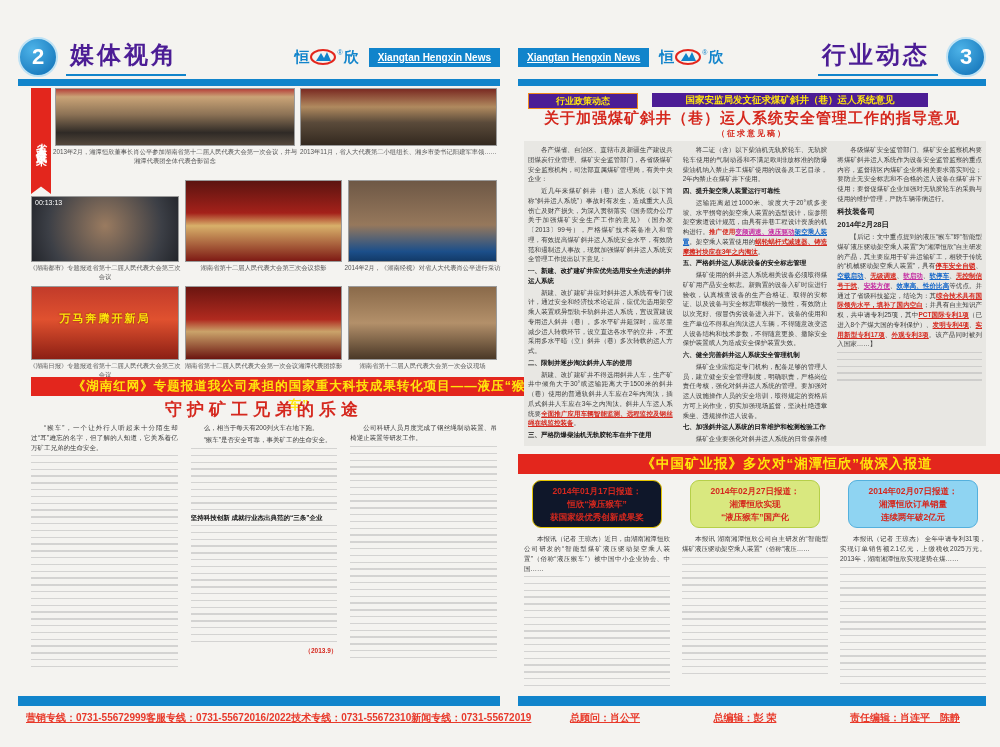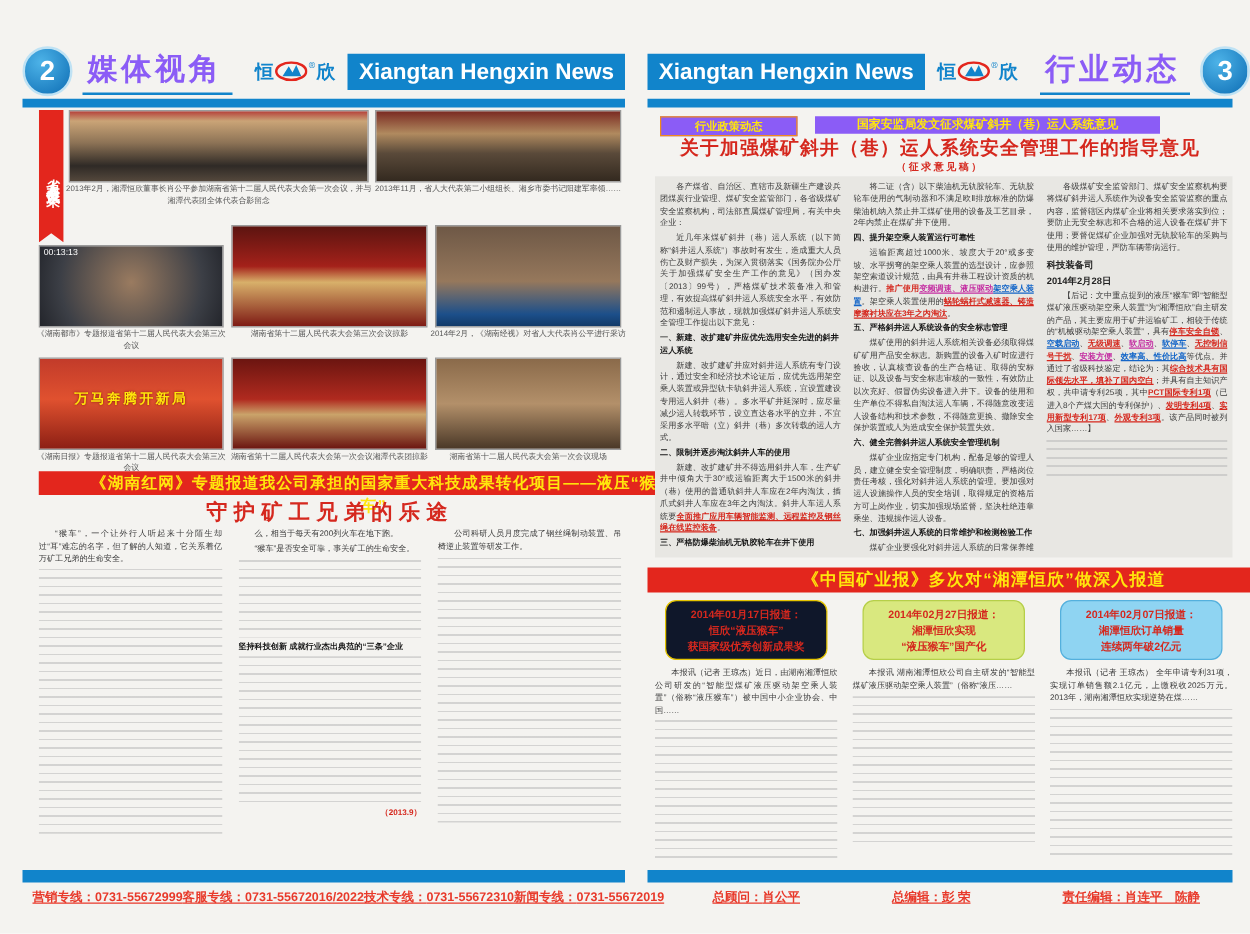--- a/index.html
+++ b/index.html
@@ -4,23 +4,23 @@
 <style>
   html,body{margin:0;padding:0;}
   body{width:1000px;height:747px;font-family:"Liberation Sans","DejaVu Sans",sans-serif;}
   #stage{position:relative;width:1000px;height:747px;background:#f4f3f0;overflow:hidden;}
   
   .hdr{position:absolute;top:36px;height:42px;display:flex;align-items:center;}
   .hdr-l{left:18px;width:482px;}
   .hdr-r{left:518px;width:468px;}
   .num-circle{width:36px;height:36px;border-radius:50%;background:radial-gradient(circle at 35% 30%,#4db3e8,#0d6db4);color:#fff;
     font-size:22px;font-weight:bold;display:flex;align-items:center;justify-content:center;border:2px solid #bfe2f4;flex:0 0 auto;}
-  .sec-title{font-size:24px;font-weight:bold;color:#8b5cf6;letter-spacing:3px;border-bottom:2px solid #1184cb;padding:0 8px 3px 4px;margin:0 8px;white-space:nowrap;}
+  .sec-title{font-size:24px;font-weight:bold;color:#4c1d95;letter-spacing:3px;border-bottom:2px solid #1184cb;padding:0 8px 3px 4px;margin:0 8px;white-space:nowrap;}
   .spacer{flex:1;}
-  .masthead{background:#1184cb;color:#fff;font-weight:bold;font-size:18px;padding:4px 9px;white-space:nowrap;}
+  .masthead{background:#1184cb;color:#fff;font-weight:bold;font-size:10px;padding:4px 9px;white-space:nowrap;text-decoration:underline;}
   .logo{display:flex;align-items:center;margin:0 10px;white-space:nowrap;}
   .lg-ch{color:#1184cb;font-weight:bold;font-size:15px;}
   .lg-mark{display:inline-flex;margin:0 1px;}
   .lg-reg{color:#1184cb;font-size:7px;vertical-align:top;margin:-10px 1px 0 0;}
   .bluebar{position:absolute;top:79px;height:7px;background:#1184cb;}
   
   .ribbon{position:absolute;left:31px;top:88px;width:20px;height:106px;background:#e3261d;color:#fff;font-weight:bold;font-size:11px;
     writing-mode:vertical-rl;text-orientation:upright;display:flex;align-items:center;justify-content:center;letter-spacing:2px;
     clip-path:polygon(0 0,100% 0,100% 100%,50% 93%,0 100%);}
   .photo{position:absolute;border:1px solid #9a9a9a;box-sizing:border-box;}
@@ -36,21 +36,21 @@
   .ov-head{position:absolute;top:34%;left:0;right:0;text-align:center;color:#ffe60c;font-weight:bold;font-size:11px;text-shadow:0 0 2px #7e1206;letter-spacing:2px;}
   .pcap{position:absolute;font-size:6.3px;color:#555;text-align:center;line-height:1.35;}
   
   .redbanner{position:absolute;background:#e3261d;color:#ffe60c;font-weight:bold;text-align:center;letter-spacing:1px;padding-left:35px;}
   #banner-left{left:31px;top:377px;width:466px;height:19px;font-size:12.5px;line-height:19px;}
   #banner-report{left:518px;top:454px;width:468px;height:20px;font-size:13.5px;line-height:20px;}
   .art-title{position:absolute;text-align:center;color:#d5281e;font-weight:bold;}
   #title-left{left:31px;top:398px;width:466px;font-size:17px;letter-spacing:5px;}
   #title-right{left:518px;top:109px;width:468px;font-size:15px;letter-spacing:1px;}
   #subtitle-right{left:518px;top:128px;width:468px;font-size:8px;letter-spacing:2px;}
-  .tag{position:absolute;top:93px;background:#8b5cf6;color:#ffe60c;font-weight:bold;text-align:center;height:14px;line-height:14px;}
+  .tag{position:absolute;top:93px;background:#4c1d95;color:#ffe60c;font-weight:bold;text-align:center;height:14px;line-height:14px;}
   #policy-tag{left:528px;width:108px;font-size:9px;border:1px solid #f08a1d;}
   #policy-strip{left:652px;width:276px;font-size:9.5px;}
   
   .cols{position:absolute;display:flex;}
   #left-cols{left:31px;top:423px;width:466px;height:262px;gap:13px;}
   #right-cols{left:524px;top:141px;width:454px;height:297px;gap:10px;background:#e8e7e3;padding:4px;}
   .col{flex:1;overflow:hidden;font-size:6.5px;color:#3b3b3b;line-height:1.5;}
   .col p{margin:0 0 2px;text-indent:2em;text-align:justify;}
   .col p.h{font-weight:bold;color:#141414;text-indent:0;text-align:left;}
   .col p.end{text-align:right;text-indent:0;color:#d5281e;font-weight:bold;}

